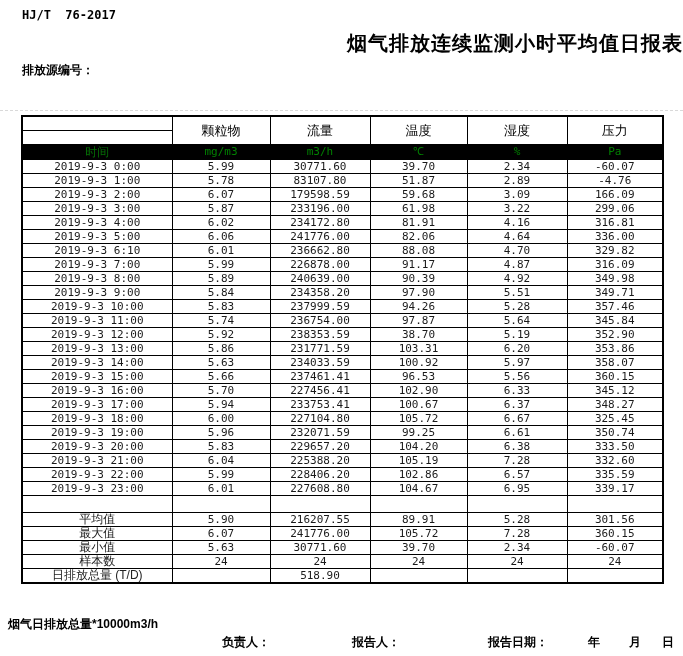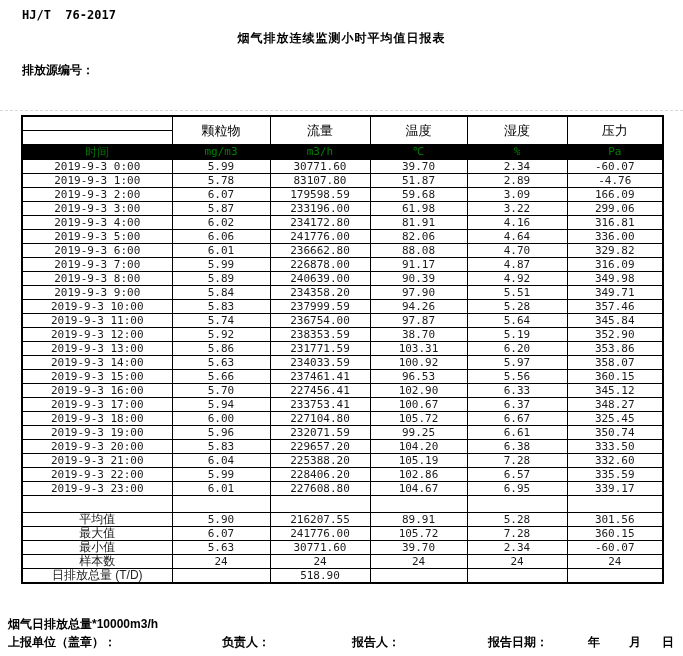--- a/index.html
+++ b/index.html
@@ -5,22 +5,22 @@
   html,body{margin:0;padding:0;background:#fff;}
   body{
     width:683px;height:656px;overflow:hidden;position:relative;
     font-family:"Liberation Sans","DejaVu Sans",sans-serif;color:#000;
   }
   .std{
     position:absolute;left:22px;top:8px;font-weight:bold;font-size:12px;
     white-space:pre;font-family:"DejaVu Sans Mono",monospace;
   }
   .title{
-    position:absolute;left:0;top:30px;width:683px;text-align:center;
-    font-weight:bold;font-size:12px;letter-spacing:1px;
+    position:absolute;left:0;top:30px;width:683px;text-align:right;
+    font-weight:bold;font-size:20px;letter-spacing:1px;
   }
   .meta{position:absolute;left:22px;top:62px;width:640px;font-size:12px;}
   .meta-row{height:20px;position:relative;}
   .lbl-b{font-weight:bold;}
   .rpt-date{
     position:absolute;right:0;top:1px;font-weight:normal;
     font-family:"DejaVu Sans Mono",monospace;font-size:12px;
   }
   .gridline{position:absolute;left:0;top:110px;width:683px;border-top:1px dashed #d9d9d9;}
 
@@ -144,21 +144,21 @@
       </tr>
       <tr>
         <td>2019-9-3 5:00</td>
         <td>6.06</td>
         <td>241776.00</td>
         <td>82.06</td>
         <td>4.64</td>
         <td>336.00</td>
       </tr>
       <tr>
-        <td>2019-9-3 6:00</td>
+        <td>2019-9-3 6:10</td>
         <td>6.01</td>
         <td>236662.80</td>
         <td>88.08</td>
         <td>4.70</td>
         <td>329.82</td>
       </tr>
       <tr>
         <td>2019-9-3 7:00</td>
         <td>5.99</td>
         <td>226878.00</td>
@@ -341,20 +341,19 @@
         <td></td>
         <td></td>
         <td></td>
       </tr>
     </tbody>
 </table>
 
 <div class="footer-note">烟气日排放总量*10000m3/h</div>
 
 <div class="signline">
-  <span class="s-unit">上报单位（盖章）：</span>
   <span class="s-resp">负责人：</span>
   <span class="s-reporter">报告人：</span>
   <span class="s-rdate">报告日期：</span>
   <span class="s-year">年</span>
   <span class="s-month">月</span>
   <span class="s-day">日</span>
 </div>
 
 </body></html>

